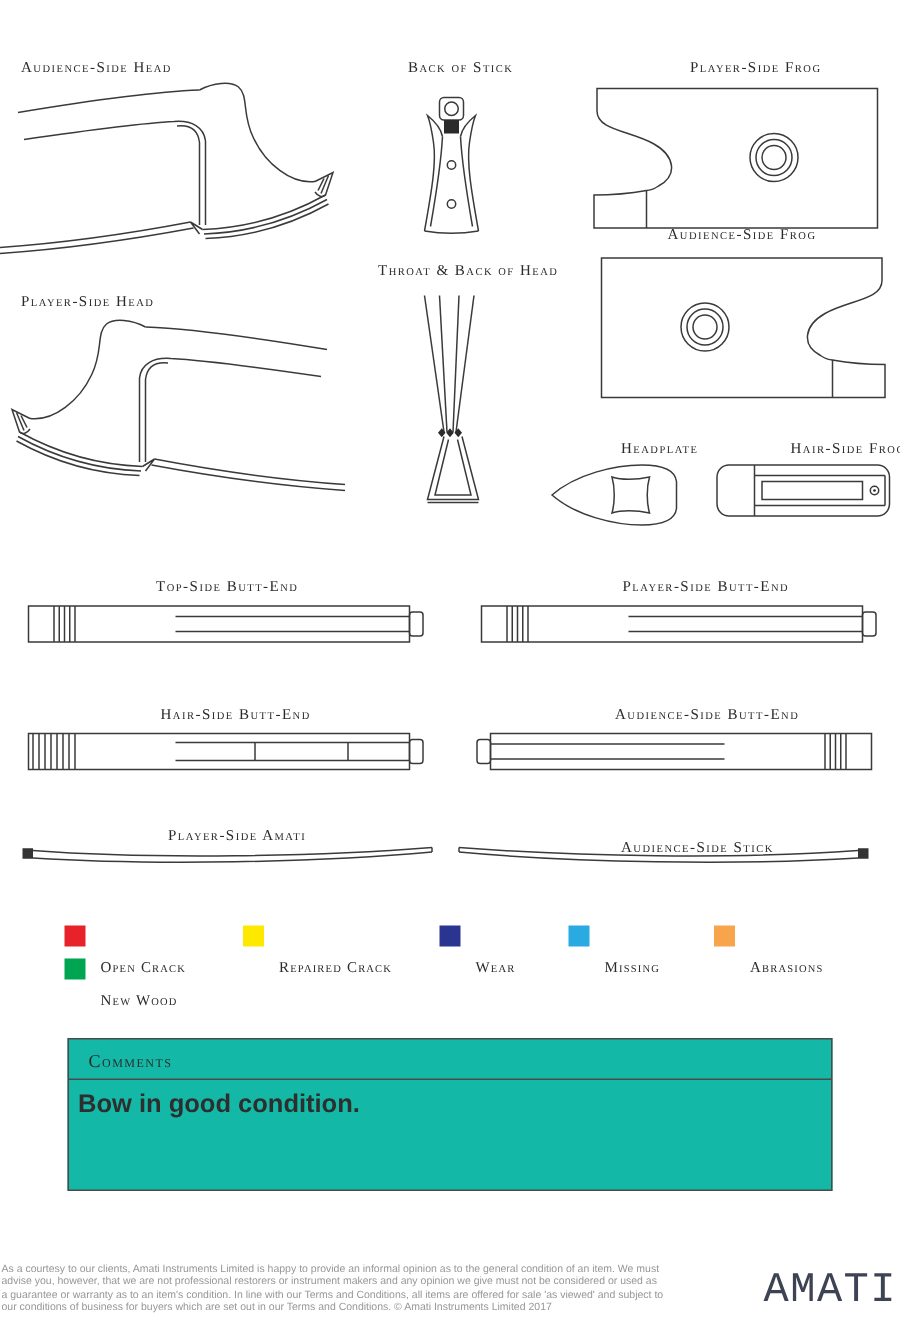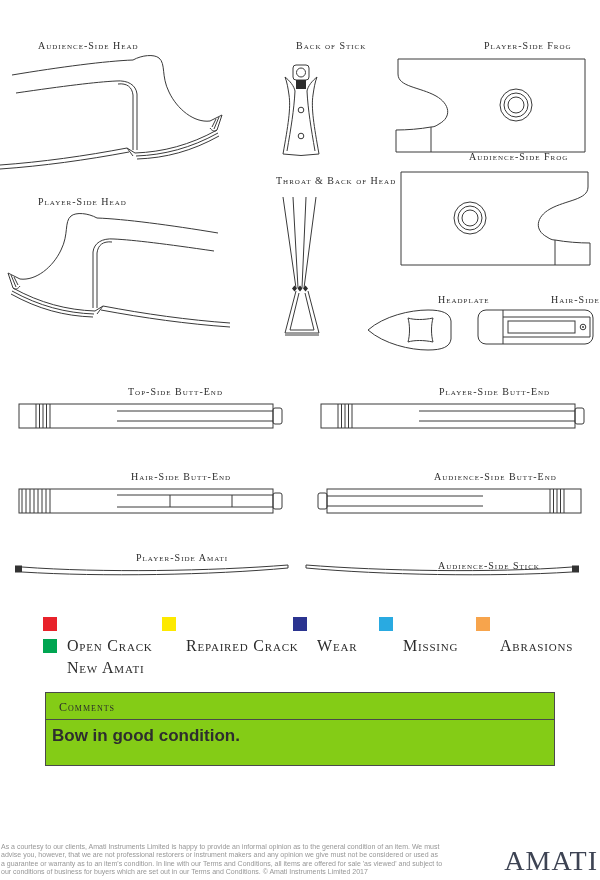--- a/index.html
+++ b/index.html
@@ -2,40 +2,40 @@
 <html><head>
 <meta charset="utf-8">
 <style>
   html,body{margin:0;padding:0;background:#ffffff;}
   #page{position:relative;width:600px;height:880px;background:#fff;overflow:hidden;
         font-family:"Liberation Serif",serif;color:#222;}
   .title{position:absolute;top:0;left:0;right:0;text-align:center;
          font-family:"Liberation Serif",serif;font-variant:small-caps;
          font-size:34px;letter-spacing:2px;color:#141414;font-weight:400;}
   .plabel{position:absolute;font-family:"Liberation Serif",serif;font-variant:small-caps;
-          font-size:10px;letter-spacing:1px;color:#2b2b2b;white-space:nowrap;line-height:1;margin-left:24px;}
+          font-size:10px;letter-spacing:1px;color:#2b2b2b;white-space:nowrap;line-height:1;}
   .plabel.r{}
   svg.draw{position:absolute;stroke:#3a3a3a;fill:none;stroke-width:1;}
   .legend-item{position:absolute;display:flex;align-items:center;height:15px;}
   .swatch{width:14px;height:14px;flex:0 0 14px;}
-  .legend-label{margin-left:10px;font-variant:small-caps;font-size:16px;
+  .legend-label{margin-left:10px;font-variant:small-caps;font-size:10px;
                 letter-spacing:0.8px;color:#2b2b2b;white-space:nowrap;margin-top:44px;}
-  .comments-box{position:absolute;left:45px;top:692px;width:510px;height:74px;
-                border:1px solid #4a4a4a;box-sizing:border-box;background:#84cc16;}
+  .comments-box{position:absolute;left:45px;top:692px;width:510px;height:102px;
+                border:1px solid #4a4a4a;box-sizing:border-box;background:#14b8a6;}
   .comments-header{padding:7px 0 0 13px;font-variant:small-caps;font-size:12px;
                    letter-spacing:1px;color:#2b2b2b;}
   .comments-divider{position:absolute;left:0;right:0;top:26px;border-top:1px solid #4a4a4a;}
   .comments-text{position:absolute;left:6px;top:33px;right:8px;
                  font-family:"Liberation Sans",sans-serif;font-weight:bold;
                  font-size:17px;color:#2e2e2e;}
   .footer-disclaimer{position:absolute;left:1px;top:843px;width:452px;
                      font-family:"Liberation Sans",sans-serif;font-size:7px;
                      line-height:8.3px;color:#979797;}
   .amati-logo{position:absolute;right:2px;top:845px;
-              font-family:Liberation Serif, serif;font-size:28px;
+              font-family:Liberation Mono, monospace;font-size:28px;
               letter-spacing:1px;color:#3d4353;font-weight:400;}
 </style>
 </head>
 <body>
 
 <svg width="0" height="0" style="position:absolute" aria-hidden="true">
   <defs>
     <symbol id="sym-head" viewBox="0 0 230 130">
       <path d="M12,23 C60,15 106,9 133,8"></path>
       <path d="M133,8 C142,3 154,2 159,6 C166,12 161,24 169,40 C177,57 194,71 210,69"></path>
@@ -229,21 +229,21 @@
     <div class="legend-item" style="left:379px;top:616px">
       <span class="swatch" style="background-color: rgb(41, 170, 225);"></span>
       <span class="legend-label">Missing</span>
     </div>
     <div class="legend-item" style="left:476px;top:616px">
       <span class="swatch" style="background-color: rgb(247, 164, 76);"></span>
       <span class="legend-label">Abrasions</span>
     </div>
     <div class="legend-item" style="left:43px;top:638px">
       <span class="swatch" style="background-color: rgb(0, 165, 81);"></span>
-      <span class="legend-label">New Amati</span>
+      <span class="legend-label">New Wood</span>
     </div>
   </div>
 
   <div class="comments-box">
     <div class="comments-header">Comments</div>
     <div class="comments-divider"></div>
     <div class="comments-text">Bow in good condition.</div>
   </div>
 
   <div class="footer-disclaimer">

